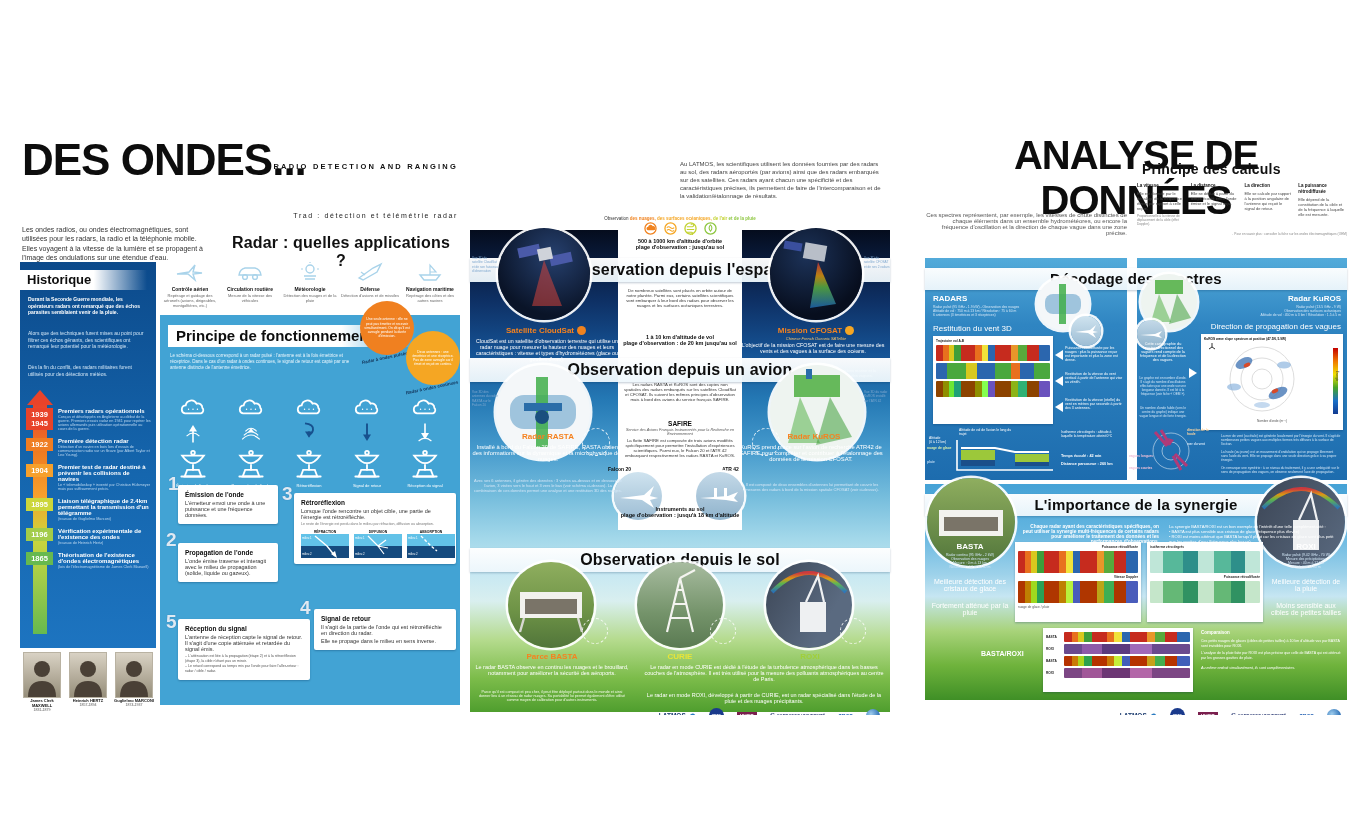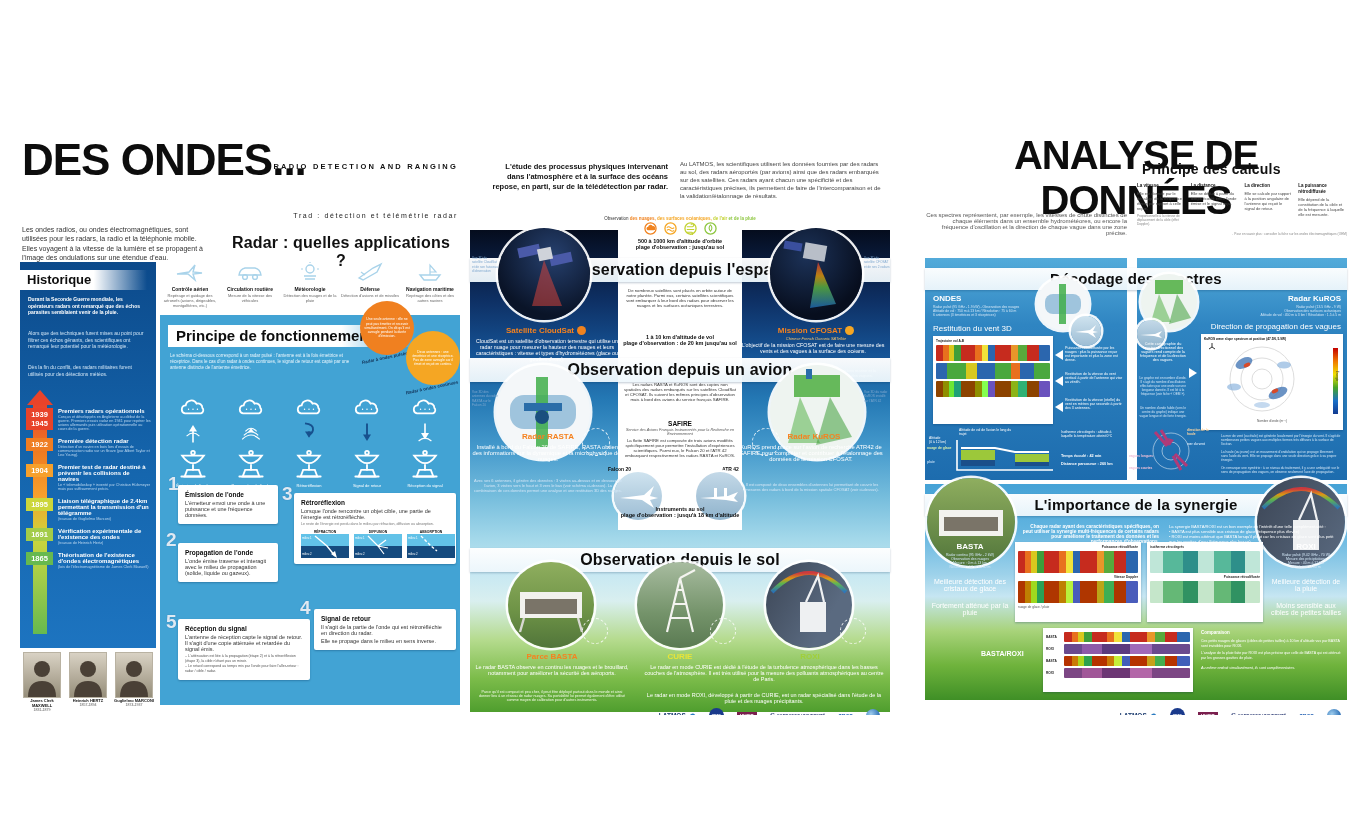--- a/index.html
+++ b/index.html
@@ -204,21 +204,21 @@
             </div>
       </div>
       <div class="tlev">
         <div class="tlyear" style="background: rgb(204, 214, 59); text-align: center;">1895</div>
         <div>
               <div class="tlt">Liaison télégraphique de 2.4km permettant la transmission d'un télégramme</div>
              <div class="tld">(travaux de Guglielmo Marconi)</div>
             </div>
       </div>
       <div class="tlev">
-        <div class="tlyear" style="background: rgb(163, 204, 73);">1691</div>
+        <div class="tlyear" style="background: rgb(163, 204, 73);">1196</div>
         <div>
               <div class="tlt">Vérification expérimentale de l'existence des ondes</div>
              <div class="tld">(travaux de Heinrich Hertz)</div>
             </div>
       </div>
       <div class="tlev">
         <div class="tlyear" style="background: rgb(102, 185, 79);">1865</div>
         <div>
               <div class="tlt">Théorisation de l'existence d'ondes électromagnétiques</div>
              <div class="tld">(lois de l'électromagnétisme de James Clerk Maxwell)</div>
@@ -398,21 +398,20 @@
     <div class="step" style="left:18px;top:304px;width:132px">
       <div class="steptitle">Réception du signal</div>
       <div class="steptext">L'antenne de réception capte le signal de retour. Il s'agit d'une copie atténuée et retardée du signal émis.</div>
       <div class="f35" style="color:#555;margin-top:2px">– L'atténuation est liée à la propagation (étape 2) et à la rétroréflexion (étape 3), la cible n'étant pas un miroir.</div>
       <div class="f35" style="color:#555;margin-top:1px">– Le retard correspond au temps mis par l'onde pour faire l'aller-retour : radar / cible / radar.</div>
     </div>
   </div>
 </section>
 
 <section class="poster" id="p2">
-  <p class="abs b r" style="left:18px;top:50px;width:180px;font-size:7.5px;line-height:1.35;margin:0">L'étude des processus physiques intervenant dans l'atmosphère et à la surface des océans repose, en parti, sur de la télédétection par radar.</p>
   <p class="abs" style="left:210px;top:48px;width:206px;font-size:6px;line-height:1.35;color:#444;margin:0">Au LATMOS, les scientifiques utilisent les données fournies par des radars au sol, des radars aéroportés (par avions) ainsi que des radars embarqués sur des satellites. Ces radars ayant chacun une spécificité et des caractéristiques précises, ils permettent de faire de l'intercomparaison et de la validation/étalonnage de résultats.</p>
   <div class="abs c" style="left:0;top:104px;width:420px;font-size:4.5px">
     <span style="color:#333">Observation </span><span class="b" style="color:#f0821e">des nuages, </span><span class="b" style="color:#f5a623">des surfaces océaniques, </span><span class="b" style="color:#c3d232">de l'air </span><span class="b" style="color:#8dc63f">et de la pluie</span>
   </div>
 
   <div id="p2panel">
     <div class="col2" style="top:0;height:300px"></div>
 
     <div class="abs" style="left:160px;top:-8px;width:100px;display:flex;gap:7px;justify-content:center">
       <svg width="13" height="13" viewBox="0 0 14 14">
@@ -599,21 +598,21 @@
       </div>
     </div>
     <div class="f3 r" style="color:#888;margin-top:6px">→ Pour en savoir plus : consulter la fiche sur les ondes électromagnétiques (OEM)</div>
   </div>
 
   <div class="abs" style="left:0;top:146px;width:422px;height:222px">
     <div class="p3panel" style="left:0;top:0;width:202px;height:222px"></div>
     <div class="p3panel" style="left:212px;top:0;width:210px;height:222px"></div>
     <div class="wband p2banner comic" style="top:10px;font-size:15px;height:22px;line-height:22px">Décodage des spectres</div>
 
-    <div class="abs b w" style="left:8px;top:36px;font-size:8px">ONDES</div>
+    <div class="abs b w" style="left:8px;top:36px;font-size:8px">RADARS</div>
     <div class="abs w2 pre" style="left:8px;top:47px;width:110px;font-size:3.4px">Radar pulsé (95 GHz - 1.9 kW) - Observation des nuages
 Altitude de vol : 750 m à 13 km / Résolution : 75 à 60 m
 6 antennes (3 émettrices et 3 réceptrices)</div>
     <div class="abs w" style="left:8px;top:66px;font-size:8px">Restitution du vent 3D</div>
     <div class="circ" style="left:112px;top:20px;width:52px;height:52px;background:#f4f7f9">
       <svg width="52" height="52">
             <rect x="8" y="16" width="36" height="20" rx="8" fill="#9fc4dd"></rect>
             <rect x="22" y="6" width="7" height="40" fill="#3fae4a" opacity=".85"></rect>
           </svg>
     </div>

